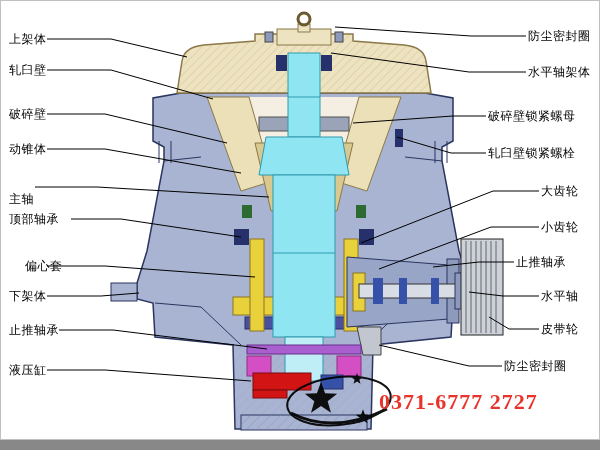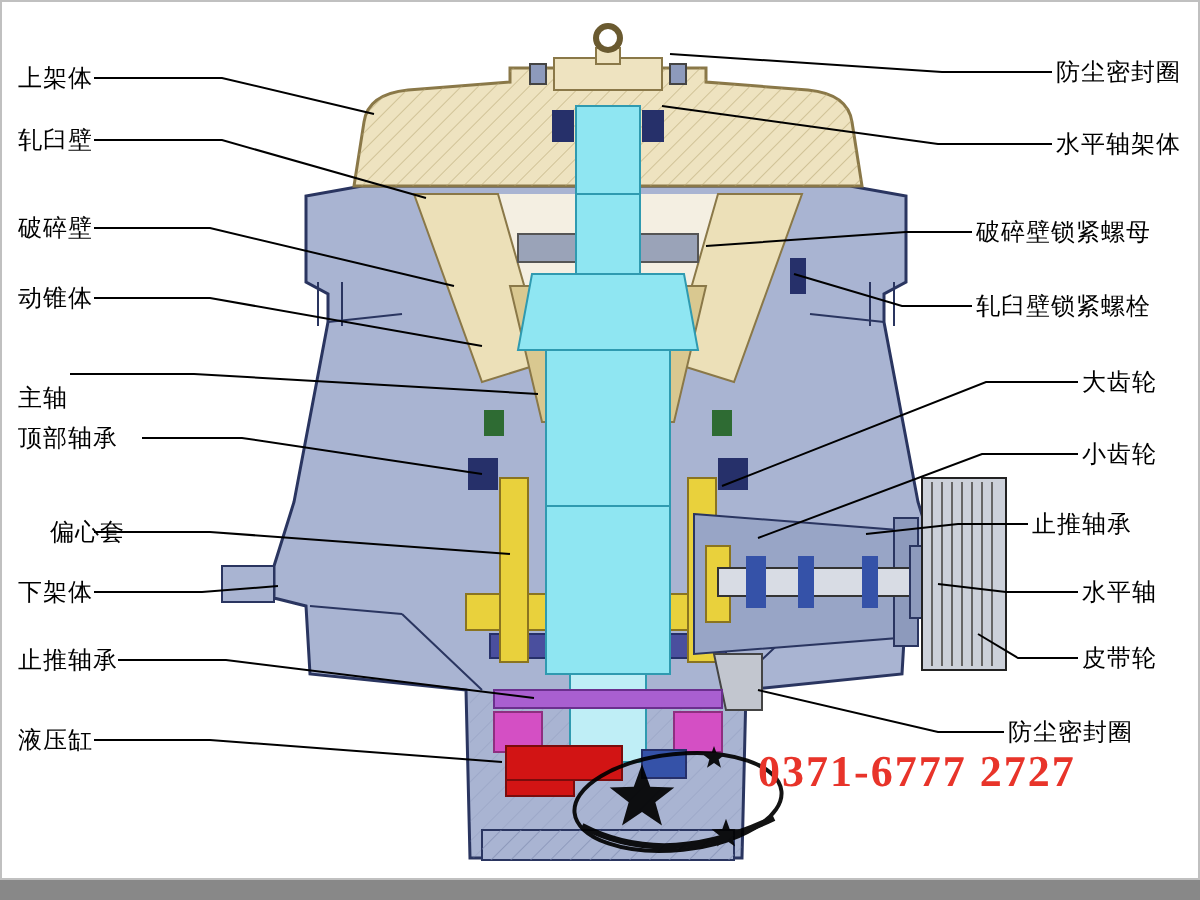--- a/index.html
+++ b/index.html
@@ -8,21 +8,21 @@
     border:1px solid #c0c0c0;box-sizing:border-box;overflow:hidden;
     font-family:Liberation Serif, serif;
     padding-left:47px;
   }
   .stage svg{position:absolute;left:0;top:0;}
   .lbl{
     position:absolute;font-size:12px;line-height:14px;color:#000;
     white-space:nowrap;letter-spacing:0.5px;
   }
   .phone{
-    position:absolute;left:378px;top:372px;width:215px;
+    position:absolute;left:378px;top:388px;width:215px;
     font-size:22px;font-weight:bold;color:#e8342a;
     letter-spacing:1px;white-space:nowrap;
   }
 </style>
 </head>
 <body>
 
 <div class="stage">
 
   <svg width="600" height="450" viewBox="0 0 600 450">

